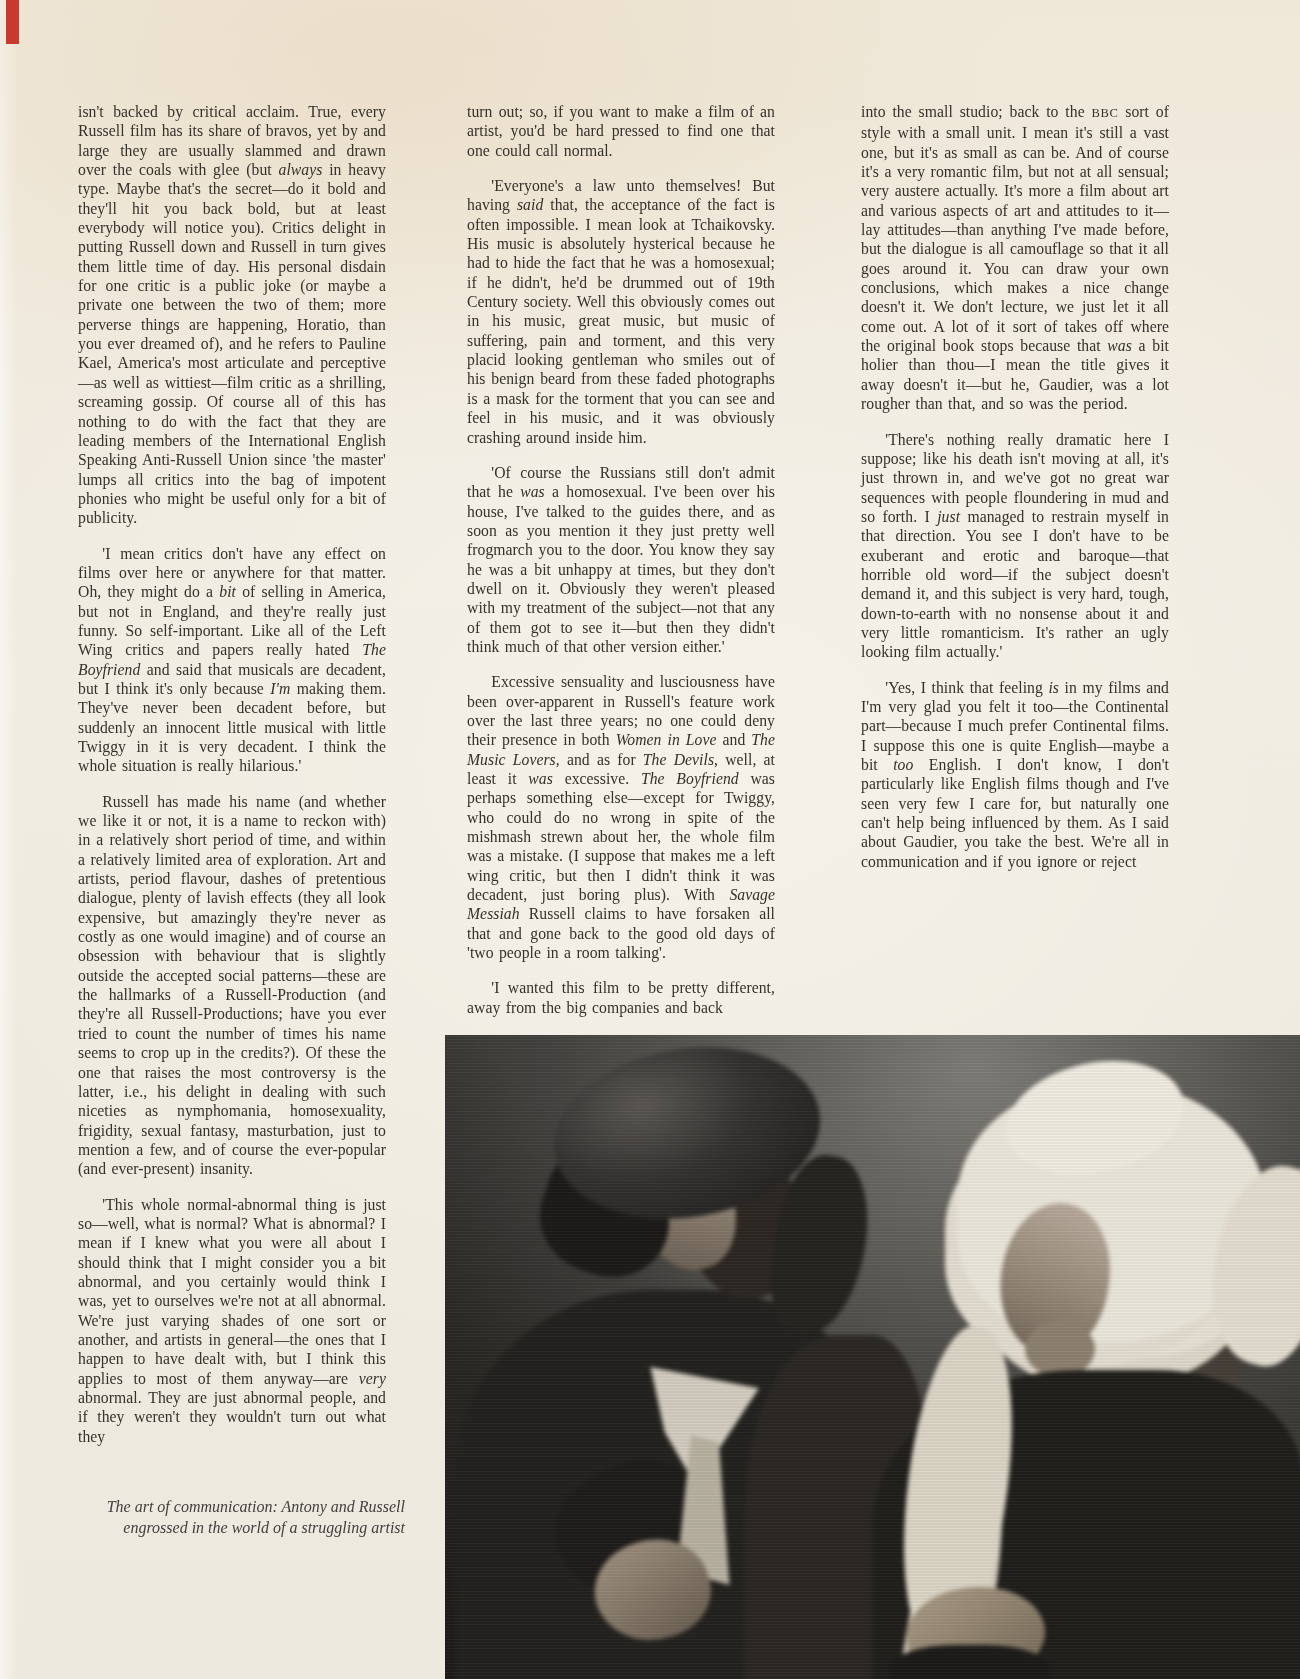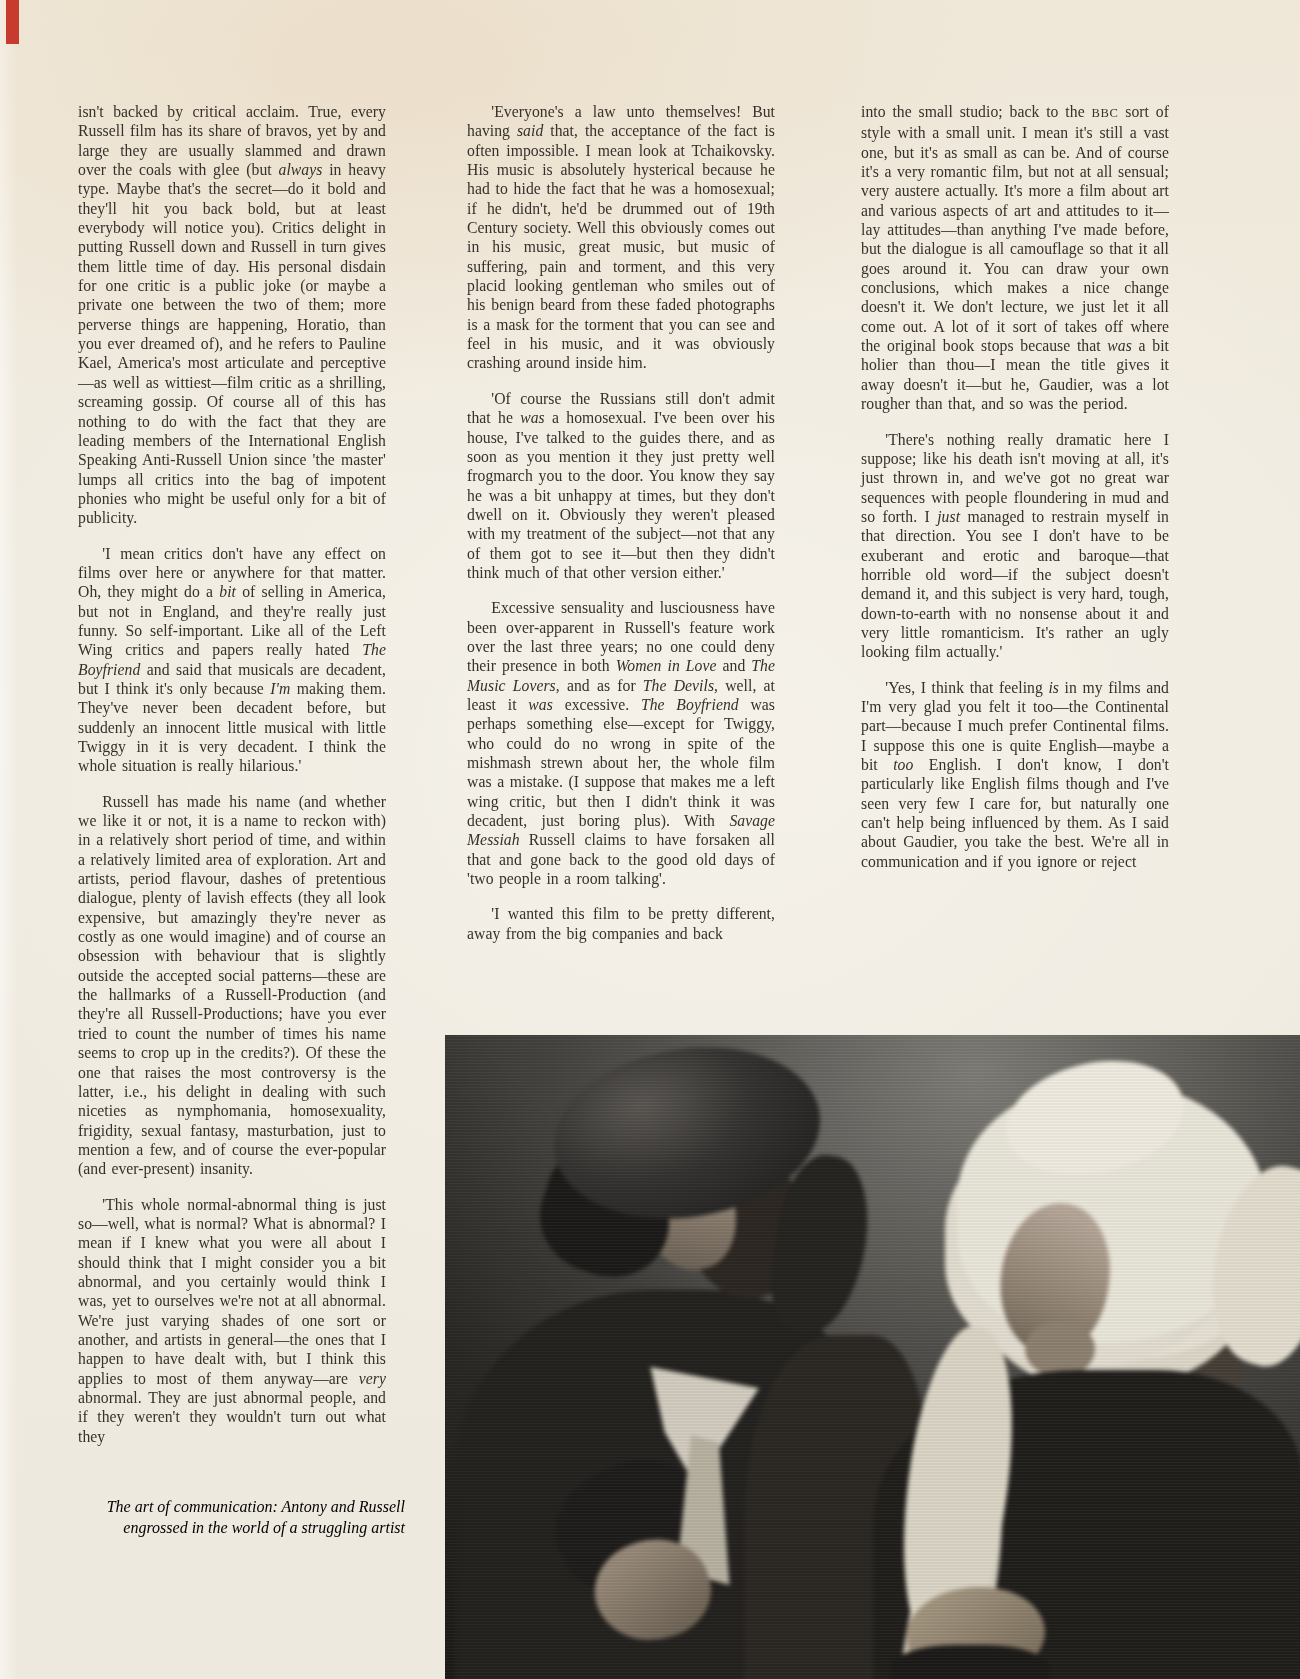--- a/index.html
+++ b/index.html
@@ -23,21 +23,21 @@
   .col p{margin:16px;text-indent:1.55em;}
   .col p.noindent{text-indent:0;}
   #col-0{left:62px;}
   #col-1{left:451px;max-height:952px;overflow:hidden;}
   #col-2{left:845px;max-height:952px;overflow:hidden;}
   em{font-style:italic;}
   .sc{font-size:.8em;letter-spacing:.6px;}
   .caption{
     position:absolute;left:90px;top:1496px;width:315px;
     text-align:right;font-style:italic;font-size:16px;line-height:21px;
-    color:#000000;
+    color:#404040;
   }
   
   .photo{
     position:absolute;left:445px;top:1035px;width:855px;height:644px;overflow:hidden;
     background:
       radial-gradient(ellipse 620px 520px at 62% 6%, #7d7c77 0%, #5e5c57 38%, #454340 68%, #36342f 100%);
   }
   .photo .grain{
     position:absolute;inset:0;
     background:repeating-linear-gradient(0deg, rgba(255,255,255,.03) 0 1px, rgba(0,0,0,.04) 1px 3px);
@@ -90,20 +90,21 @@
 
 <div class="red-mark"></div>
 
 <div class="col" id="col-0">
     <p class="noindent">isn't backed by critical acclaim. True, every Russell film has its share of bravos, yet by and large they are usually slammed and drawn over the coals with glee (but <em>always</em> in heavy type. Maybe that's the secret—do it bold and they'll hit you back bold, but at least everybody will notice you). Critics delight in putting Russell down and Russell in turn gives them little time of day. His personal disdain for one critic is a public joke (or maybe a private one between the two of them; more perverse things are happening, Horatio, than you ever dreamed of), and he refers to Pauline Kael, America's most articulate and perceptive—as well as wittiest—film critic as a shrilling, screaming gossip. Of course all of this has nothing to do with the fact that they are leading members of the International English Speaking Anti-Russell Union since 'the master' lumps all critics into the bag of impotent phonies who might be useful only for a bit of publicity.</p>
     <p>'I mean critics don't have any effect on films over here or anywhere for that matter. Oh, they might do a <em>bit</em> of selling in America, but not in England, and they're really just funny. So self-important. Like all of the Left Wing critics and papers really hated <em>The Boyfriend</em> and said that musicals are decadent, but I think it's only because <em>I'm</em> making them. They've never been decadent before, but suddenly an innocent little musical with little Twiggy in it is very decadent. I think the whole situation is really hilarious.'</p>
     <p>Russell has made his name (and whether we like it or not, it is a name to reckon with) in a relatively short period of time, and within a relatively limited area of exploration. Art and artists, period flavour, dashes of pretentious dialogue, plenty of lavish effects (they all look expensive, but amazingly they're never as costly as one would imagine) and of course an obsession with behaviour that is slightly outside the accepted social patterns—these are the hallmarks of a Russell-Production (and they're all Russell-Productions; have you ever tried to count the number of times his name seems to crop up in the credits?). Of these the one that raises the most controversy is the latter, i.e., his delight in dealing with such niceties as nymphomania, homosexuality, frigidity, sexual fantasy, masturbation, just to mention a few, and of course the ever-popular (and ever-present) insanity.</p>
     <p>'This whole normal-abnormal thing is just so—well, what is normal? What is abnormal? I mean if I knew what you were all about I should think that I might consider you a bit abnormal, and you certainly would think I was, yet to ourselves we're not at all abnormal. We're just varying shades of one sort or another, and artists in general—the ones that I happen to have dealt with, but I think this applies to most of them anyway—are <em>very</em> abnormal. They are just abnormal people, and if they weren't they wouldn't turn out what they</p>
   </div>
 <div class="col" id="col-1">
+    <p class="noindent">turn out; so, if you want to make a film of an artist, you'd be hard pressed to find one that one could call normal.</p>
     <p>'Everyone's a law unto themselves! But having <em>said</em> that, the acceptance of the fact is often impossible. I mean look at Tchaikovsky. His music is absolutely hysterical because he had to hide the fact that he was a homosexual; if he didn't, he'd be drummed out of 19th Century society. Well this obviously comes out in his music, great music, but music of suffering, pain and torment, and this very placid looking gentleman who smiles out of his benign beard from these faded photographs is a mask for the torment that you can see and feel in his music, and it was obviously crashing around inside him.</p>
     <p>'Of course the Russians still don't admit that he <em>was</em> a homosexual. I've been over his house, I've talked to the guides there, and as soon as you mention it they just pretty well frogmarch you to the door. You know they say he was a bit unhappy at times, but they don't dwell on it. Obviously they weren't pleased with my treatment of the subject—not that any of them got to see it—but then they didn't think much of that other version either.'</p>
     <p>Excessive sensuality and lusciousness have been over-apparent in Russell's feature work over the last three years; no one could deny their presence in both <em>Women in Love</em> and <em>The Music Lovers</em>, and as for <em>The Devils</em>, well, at least it <em>was</em> excessive. <em>The Boyfriend</em> was perhaps something else—except for Twiggy, who could do no wrong in spite of the mishmash strewn about her, the whole film was a mistake. (I suppose that makes me a left wing critic, but then I didn't think it was decadent, just boring plus). With <em>Savage Messiah</em> Russell claims to have forsaken all that and gone back to the good old days of 'two people in a room talking'.</p>
     <p>'I wanted this film to be pretty different, away from the big companies and back</p>
   </div>
 <div class="col" id="col-2">
     <p class="noindent">into the small studio; back to the <span class="sc">BBC</span> sort of style with a small unit. I mean it's still a vast one, but it's as small as can be. And of course it's a very romantic film, but not at all sensual; very austere actually. It's more a film about art and various aspects of art and attitudes to it—lay attitudes—than anything I've made before, but the dialogue is all camouflage so that it all goes around it. You can draw your own conclusions, which makes a nice change doesn't it. We don't lecture, we just let it all come out. A lot of it sort of takes off where the original book stops because that <em>was</em> a bit holier than thou—I mean the title gives it away doesn't it—but he, Gaudier, was a lot rougher than that, and so was the period.</p>
     <p>'There's nothing really dramatic here I suppose; like his death isn't moving at all, it's just thrown in, and we've got no great war sequences with people floundering in mud and so forth. I <em>just</em> managed to restrain myself in that direction. You see I don't have to be exuberant and erotic and baroque—that horrible old word—if the subject doesn't demand it, and this subject is very hard, tough, down-to-earth with no nonsense about it and very little romanticism. It's rather an ugly looking film actually.'</p>
     <p>'Yes, I think that feeling <em>is</em> in my films and I'm very glad you felt it too—the Continental part—because I much prefer Continental films. I suppose this one is quite English—maybe a bit <em>too</em> English. I don't know, I don't particularly like English films though and I've seen very few I care for, but naturally one can't help being influenced by them. As I said about Gaudier, you take the best. We're all in communication and if you ignore or reject</p>
   </div>

